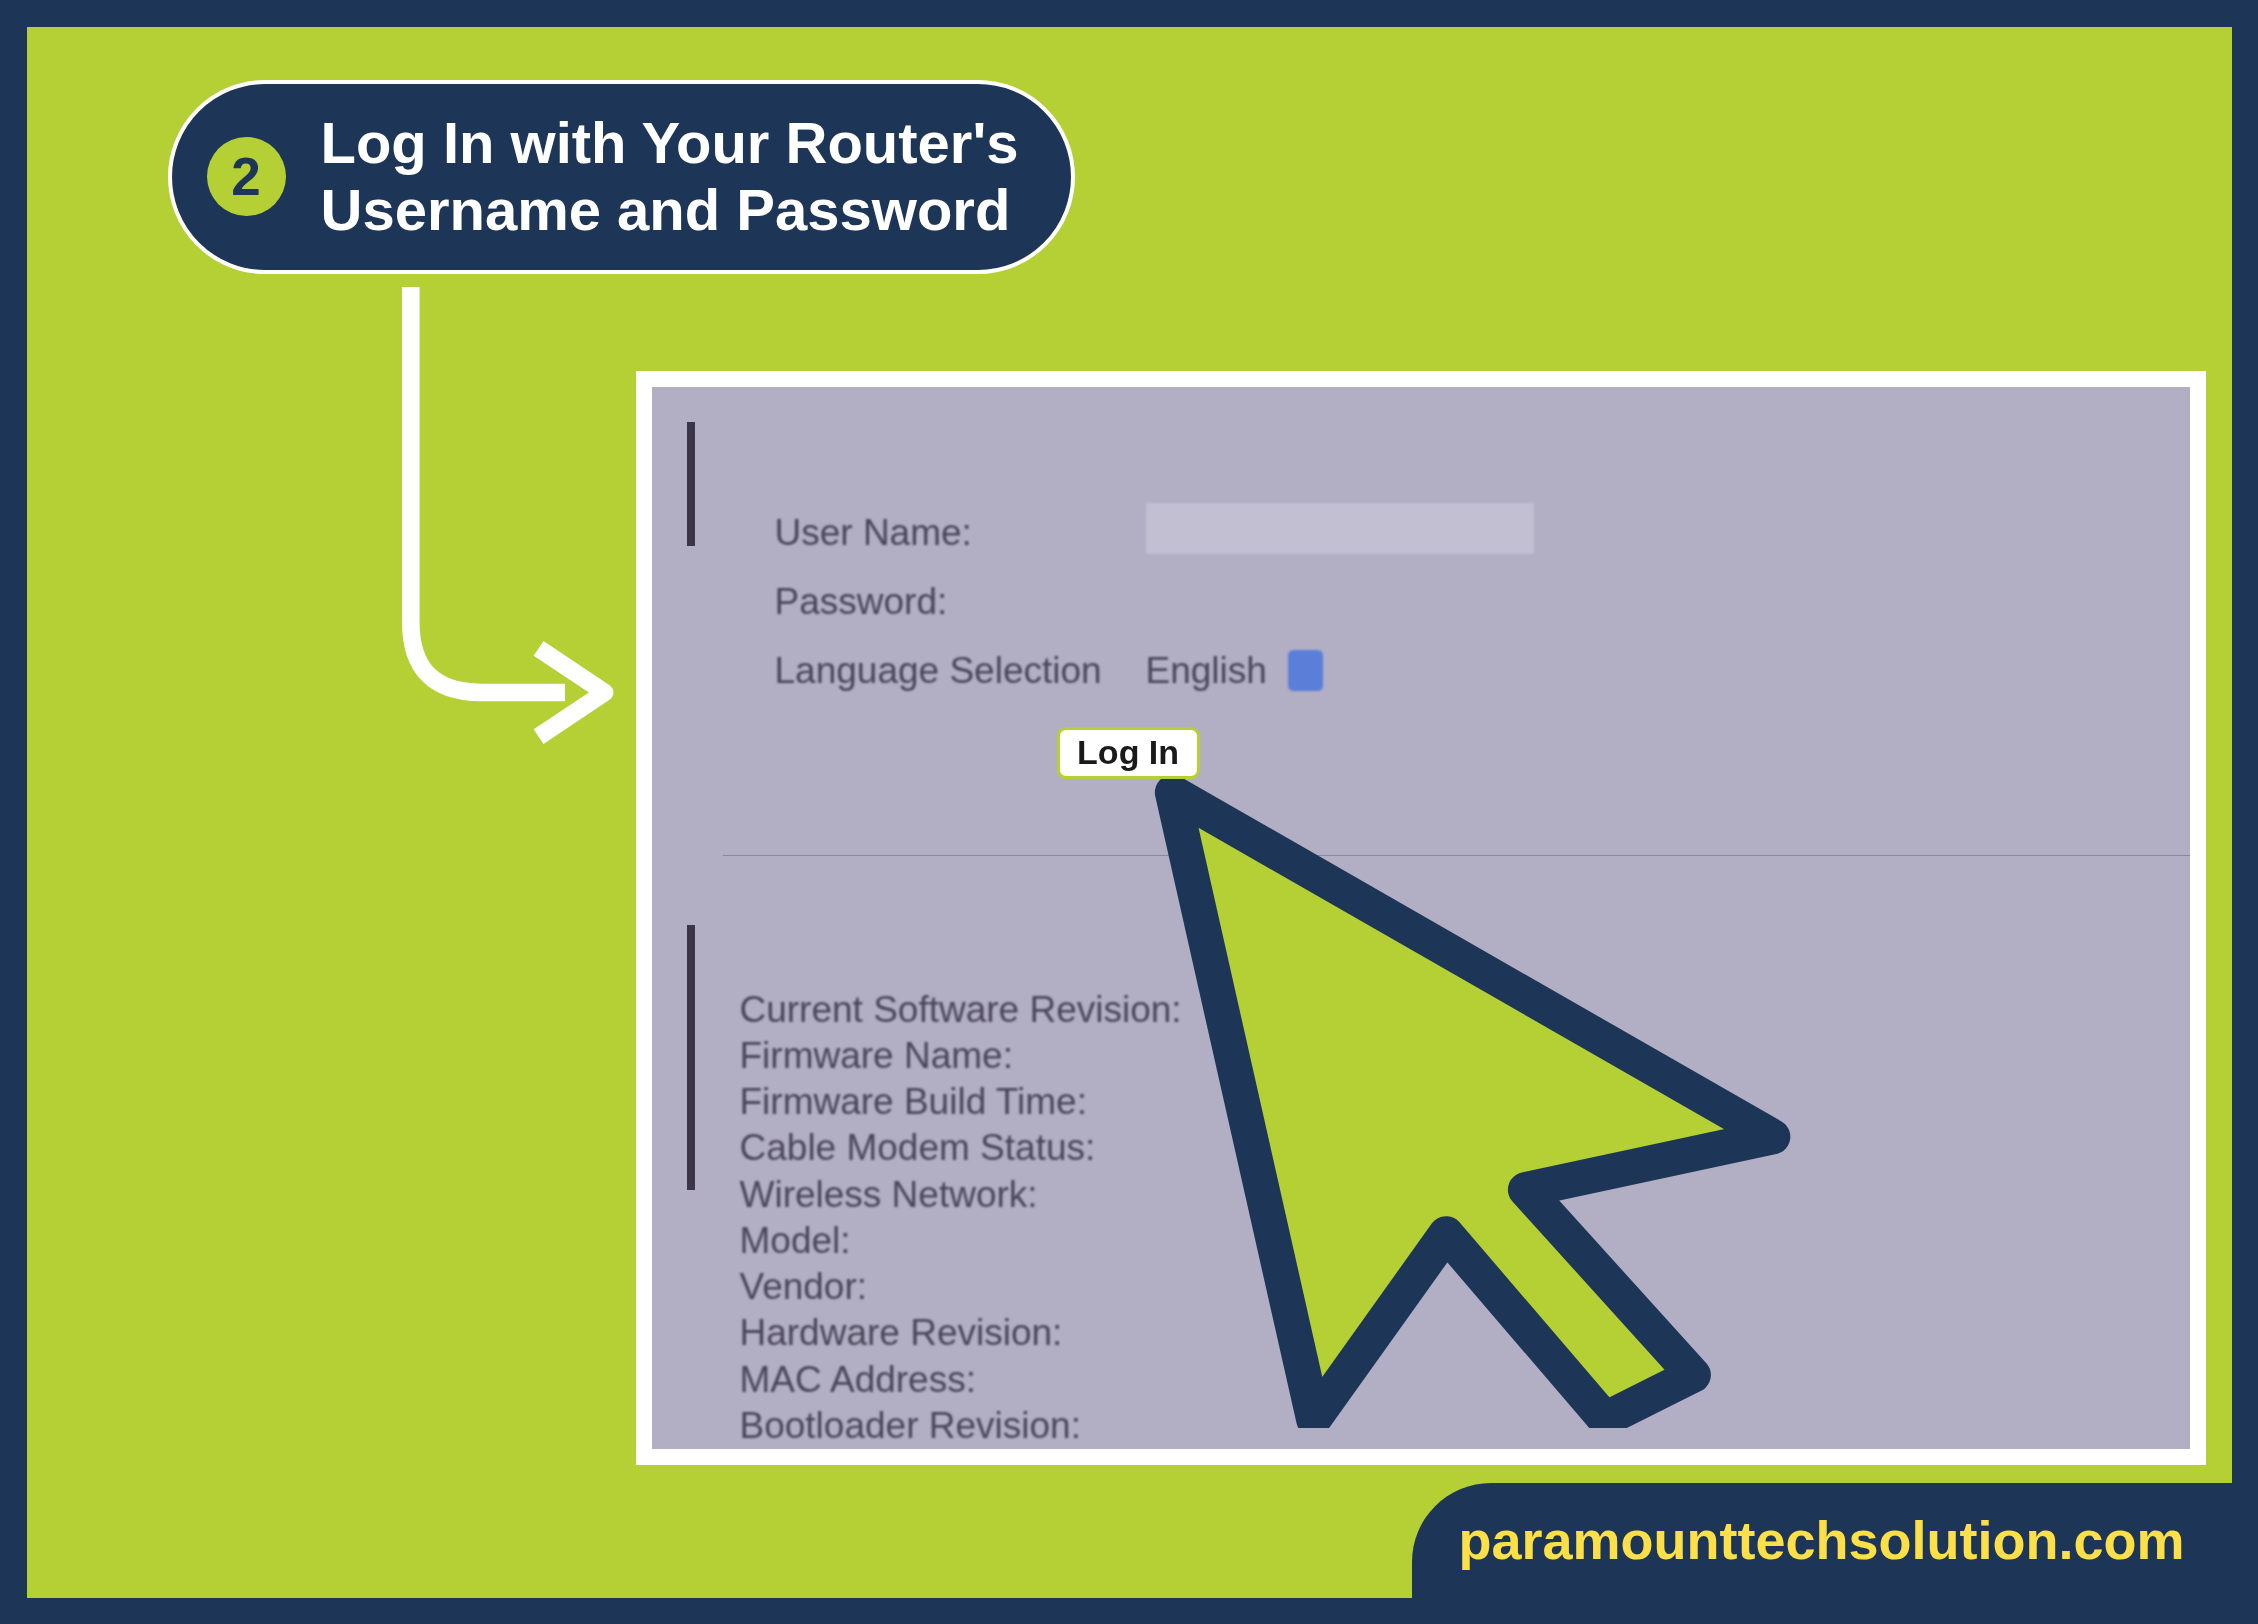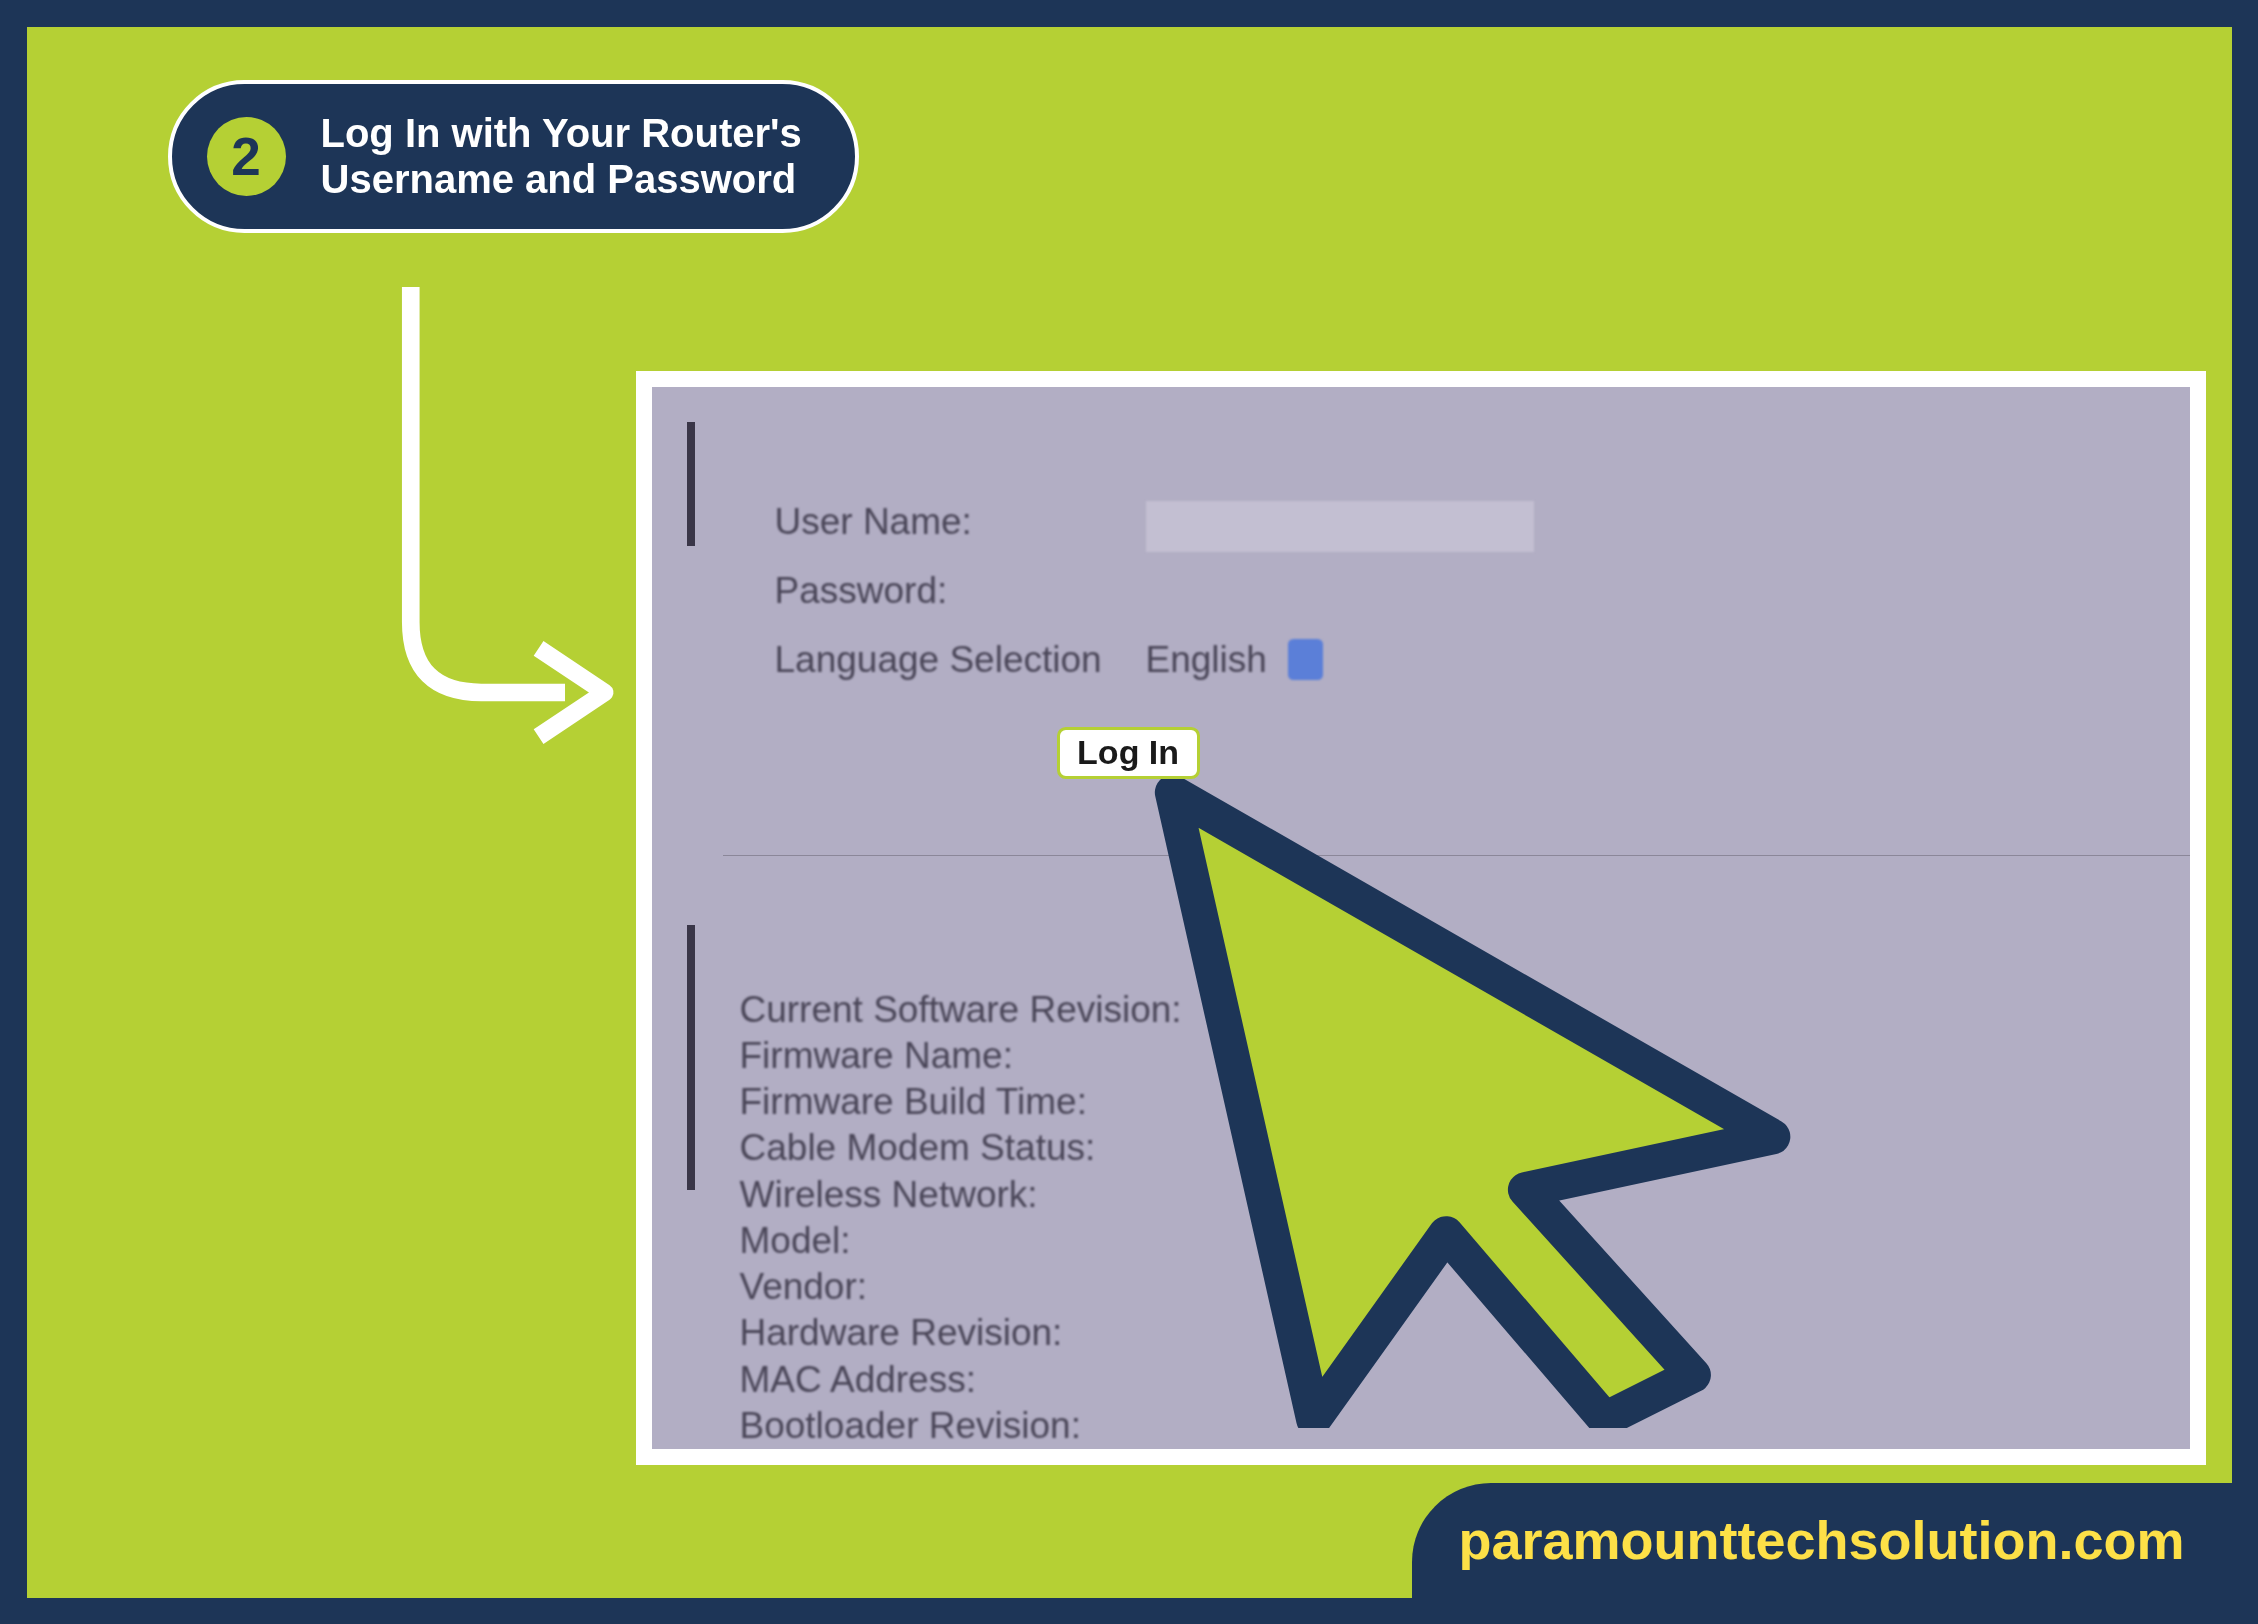--- a/index.html
+++ b/index.html
@@ -44,21 +44,21 @@
       display: flex;
       align-items: center;
       justify-content: center;
       font-size: 53px;
       font-weight: bold;
       color: #1d3557;
       flex-shrink: 0;
     }
     .step-title {
       color: #ffffff;
-      font-size: 40px;
+      font-size: 58px;
       font-weight: bold;
       line-height: 1.15;
     }
     .arrow-connector {
       position: absolute;
       top: 260px;
       left: 335px;
       width: 265px;
       height: 476px;
     }
@@ -90,21 +90,21 @@
       left: 0;
       width: 8.8px;
       height: 124px;
       background: #3a3648;
     }
     .form-area {
       padding: 79px 0 0 88px;
     }
     .form-row {
       display: flex;
-      align-items: flex-start;
+      align-items: flex-end;
       margin-bottom: 16px;
       height: 53px;
     }
     .form-label {
       width: 371px;
       color: #4a4658;
       font-size: 37px;
       filter: blur(0.9px);
     }
     .text-input {

